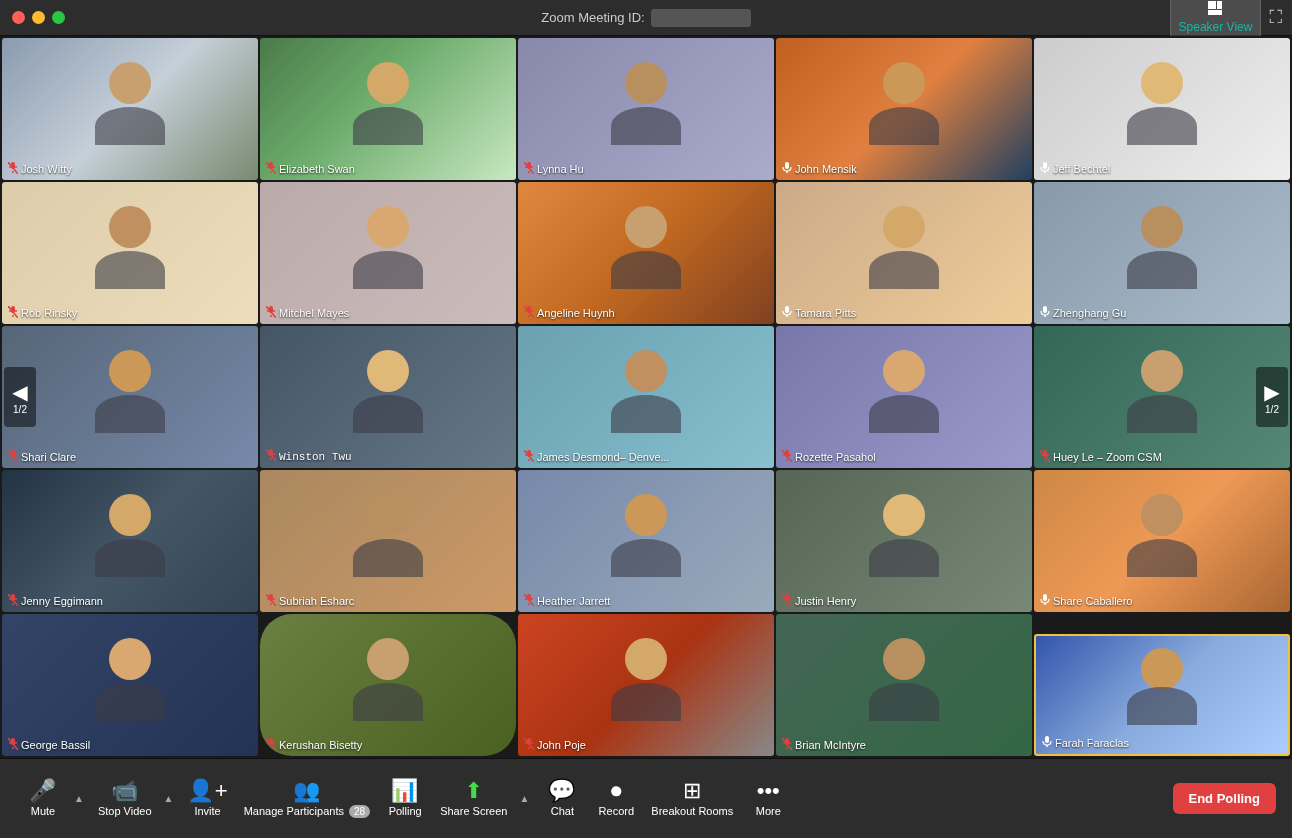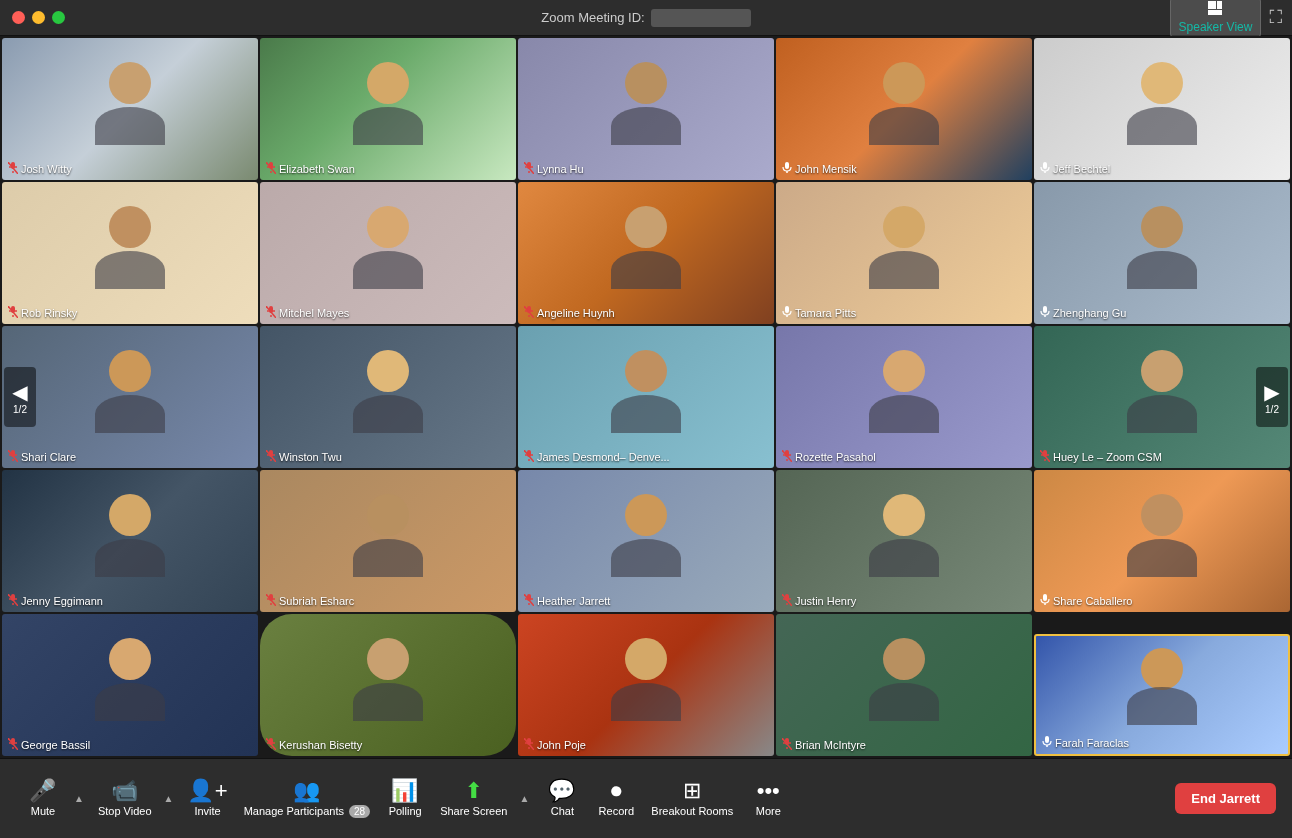--- a/index.html
+++ b/index.html
@@ -131,21 +131,21 @@
     .tile-2 { background: linear-gradient(135deg, #4a7a4a 0%, #6aaa6a 40%, #c8e8c0 100%); text-decoration: underline; }
     .tile-3 { background: linear-gradient(135deg, #8888aa 0%, #aaaacc 100%); }
     .tile-4 { background: linear-gradient(135deg, #c06020 0%, #e08040 50%, #204060 100%); }
     .tile-5 { background: linear-gradient(135deg, #cccccc 0%, #eeeeee 100%); }
     .tile-6 { background: linear-gradient(135deg, #ddccaa 0%, #eeddbb 100%); }
     .tile-7 { background: linear-gradient(135deg, #bbaaaa 0%, #ccbbbb 100%); }
     .tile-8 { background: linear-gradient(135deg, #e08840 0%, #c06820 50%, #804020 100%); }
     .tile-9 { background: linear-gradient(135deg, #ccaa88 0%, #eecc99 100%); }
     .tile-10 { background: linear-gradient(135deg, #8899aa 0%, #aabbcc 100%); }
     .tile-11 { background: linear-gradient(135deg, #556677 0%, #7788aa 100%); }
-    .tile-12 { background: linear-gradient(135deg, #445566 0%, #667788 100%); }
+    .tile-12 { background: linear-gradient(135deg, #445566 0%, #667788 100%); font-family: Liberation Mono, monospace; }
     .tile-13 { background: linear-gradient(135deg, #6aa0b0 0%, #88c0d0 100%); }
     .tile-14 { background: linear-gradient(135deg, #7777aa 0%, #9999cc 100%); }
     .tile-15 { background: linear-gradient(135deg, #336655 0%, #558877 100%); }
     .tile-16 { background: linear-gradient(135deg, #223344 0%, #445566 50%, #334455 100%); }
     .tile-17 { background: linear-gradient(135deg, #aa8860 0%, #cc9966 100%); }
     .tile-18 { background: linear-gradient(135deg, #7788aa 0%, #99aabb 100%); }
     .tile-19 { background: linear-gradient(135deg, #556655 0%, #778877 100%); }
     .tile-20 { background: linear-gradient(135deg, #cc8844 0%, #ee9955 50%, #aa6633 100%); }
     .tile-21 { background: linear-gradient(135deg, #334466 0%, #223355 100%); }
     .tile-22 { background: linear-gradient(135deg, #6a8040 0%, #4a6020 100%); border-radius: 32px; }
@@ -722,15 +722,15 @@
     <span class="tool-icon">⊞</span>
     <span class="tool-label">Breakout Rooms</span>
   </div>
 
   <div class="tool-btn">
     <span class="tool-icon">•••</span>
     <span class="tool-label">More</span>
   </div>
 
   <div class="end-meeting-btn">
-    <span>End Jarrett</span>
+    <span>End Polling</span>
   </div>
 </div>
 
 </body></html>

